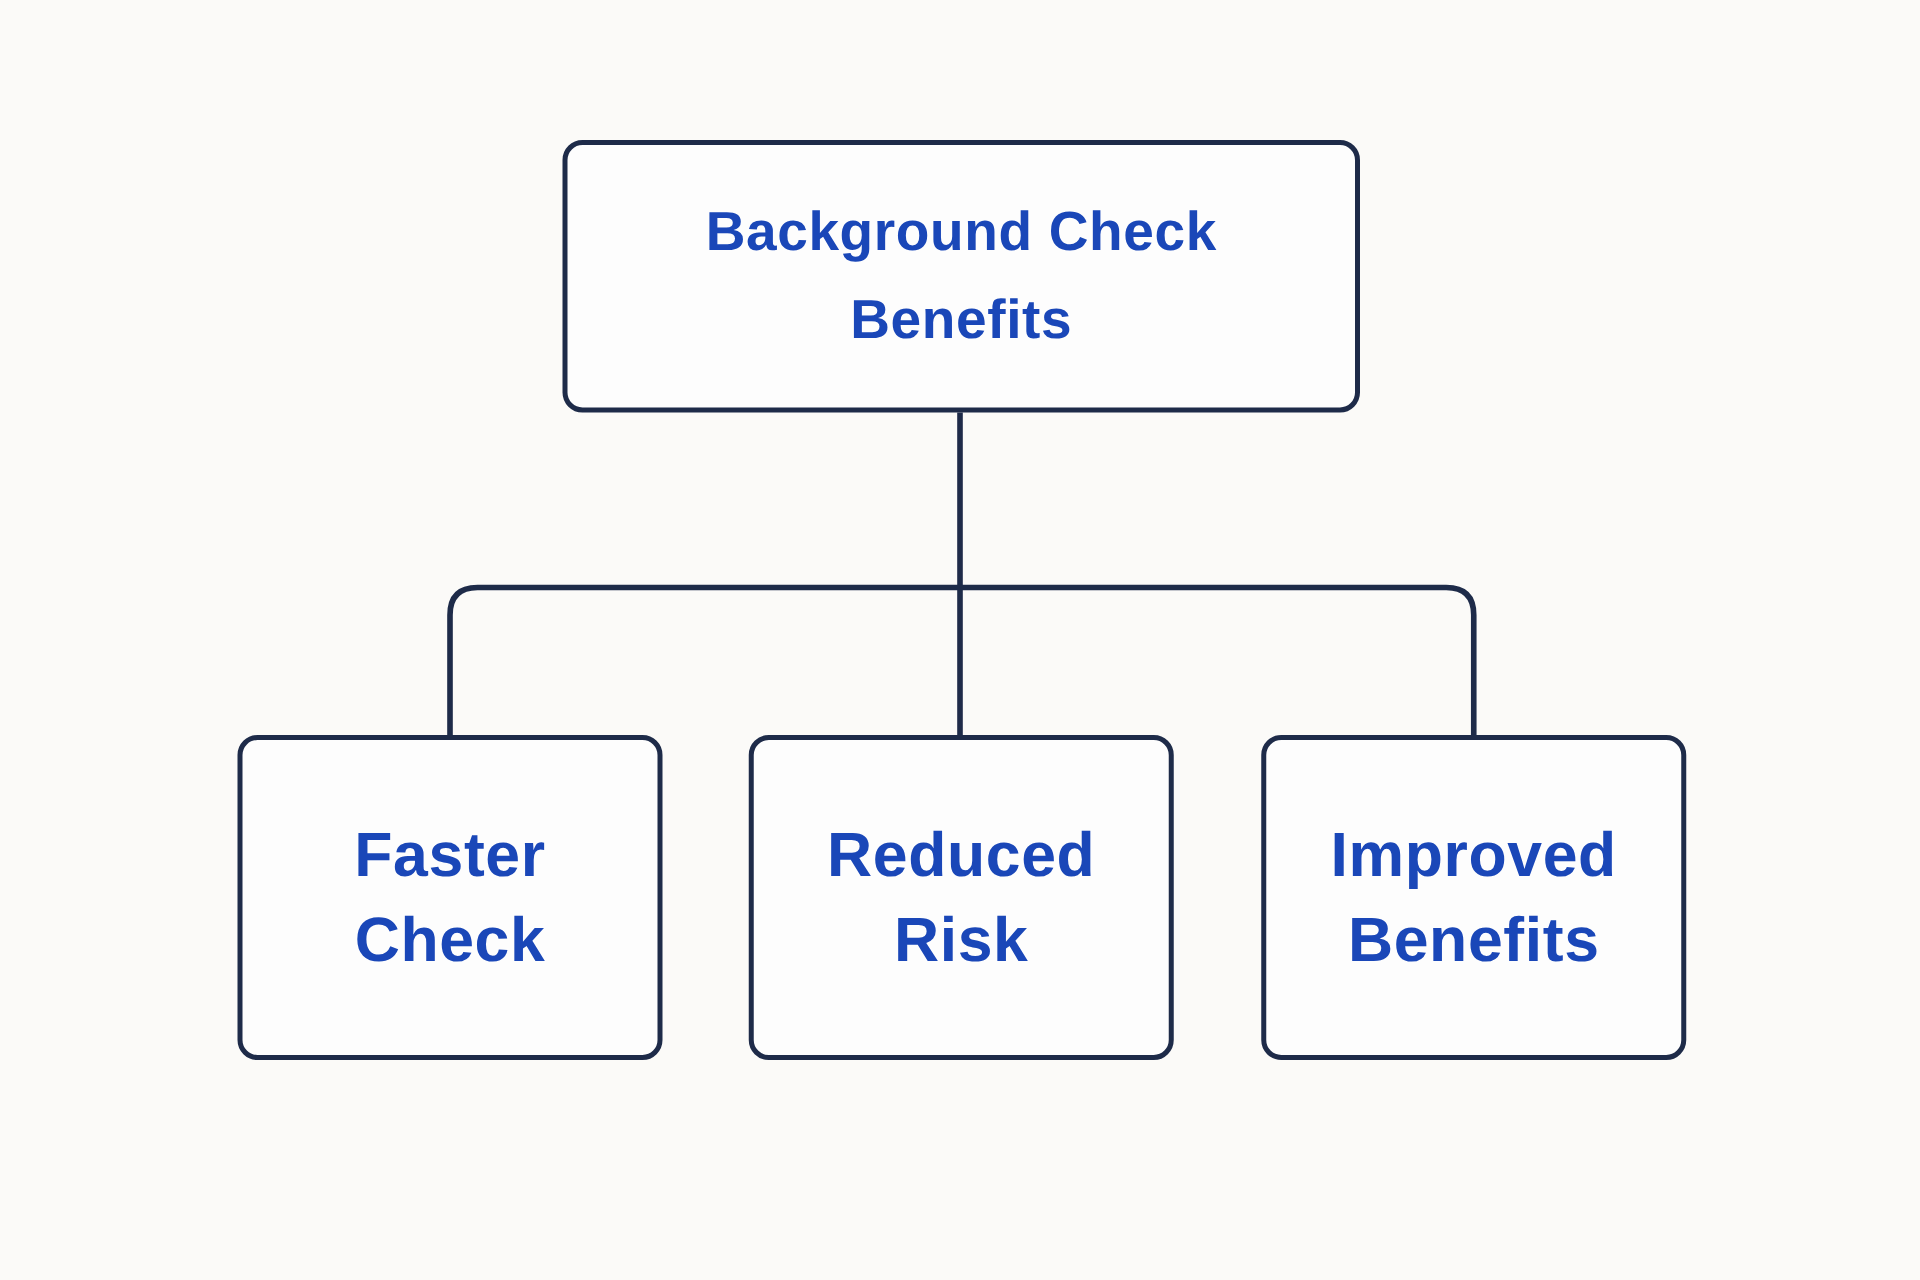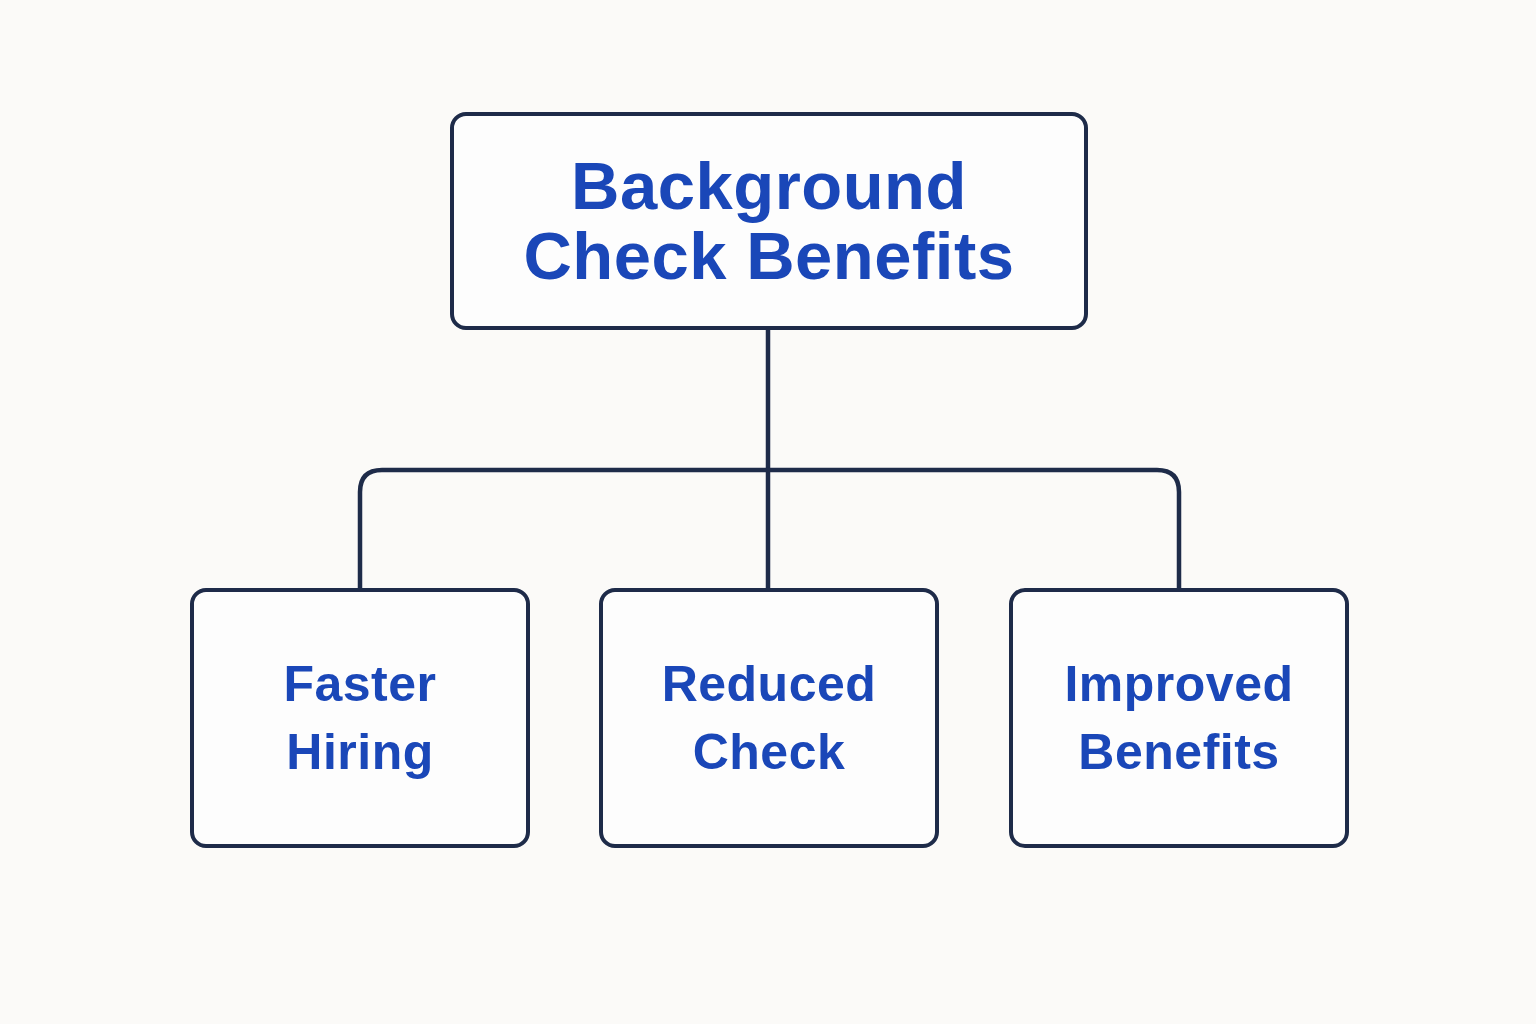--- a/index.html
+++ b/index.html
@@ -49,21 +49,21 @@
     letter-spacing: 0.5px;
   }
   .node .label {
     display: block;
   }
   .node-root {
     left: 450px;
     top: 112px;
     width: 638px;
     height: 218px;
-    font-size: 67px;
+    font-size: 44px;
     line-height: 70px;
   }
   .node-root .label { max-width: 520px; }
   .node-child {
     top: 588px;
     width: 340px;
     height: 260px;
     font-size: 50px;
     line-height: 68px;
   }
@@ -82,24 +82,24 @@
     <path d="M 768 330 L 768 588"></path>
 
     <path d="M 360 588 L 360 492 Q 360 470 382 470 L 1157 470 Q 1179 470 1179 492 L 1179 588"></path>
   </svg>
 
   <div class="node node-root">
     <span class="label">Background Check Benefits</span>
   </div>
 
   <div class="node node-child node-child-1">
-    <span class="label">Faster Hiring</span>
+    <span class="label">Faster Check</span>
   </div>
 
   <div class="node node-child node-child-2">
-    <span class="label">Reduced Check</span>
+    <span class="label">Reduced Risk</span>
   </div>
 
   <div class="node node-child node-child-3">
     <span class="label">Improved Benefits</span>
   </div>
 
 </div>
 
 </body></html>

